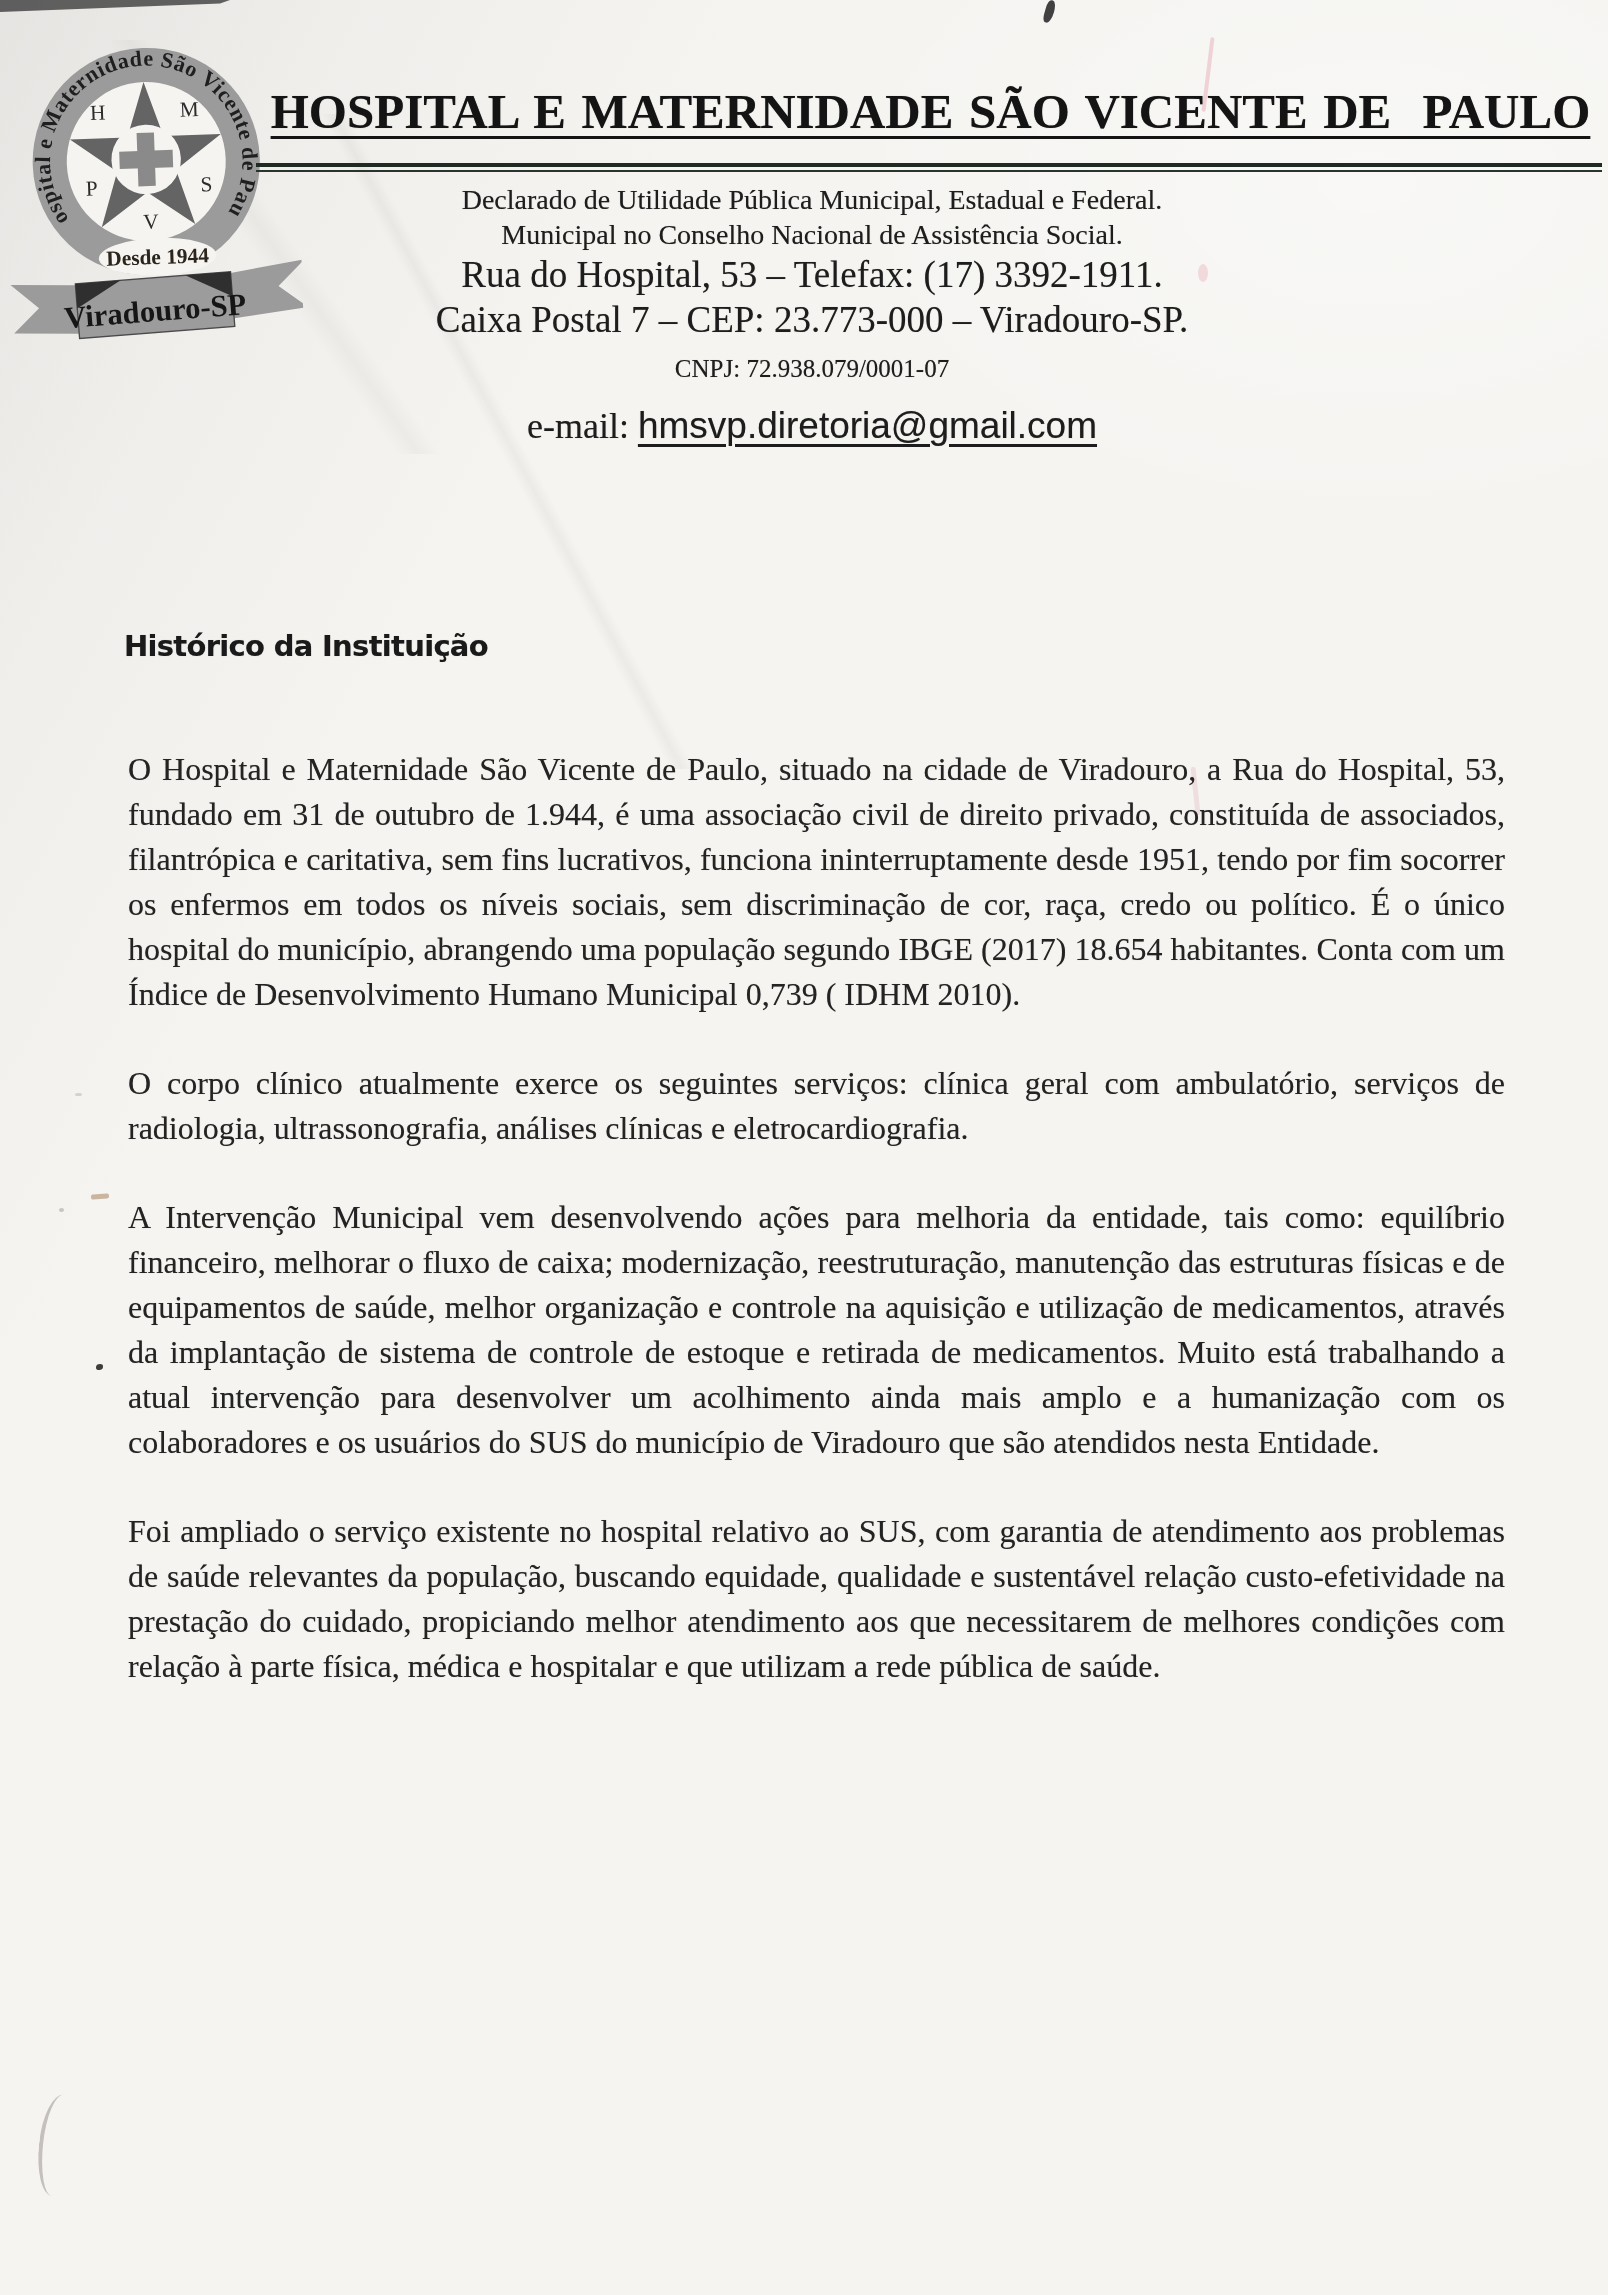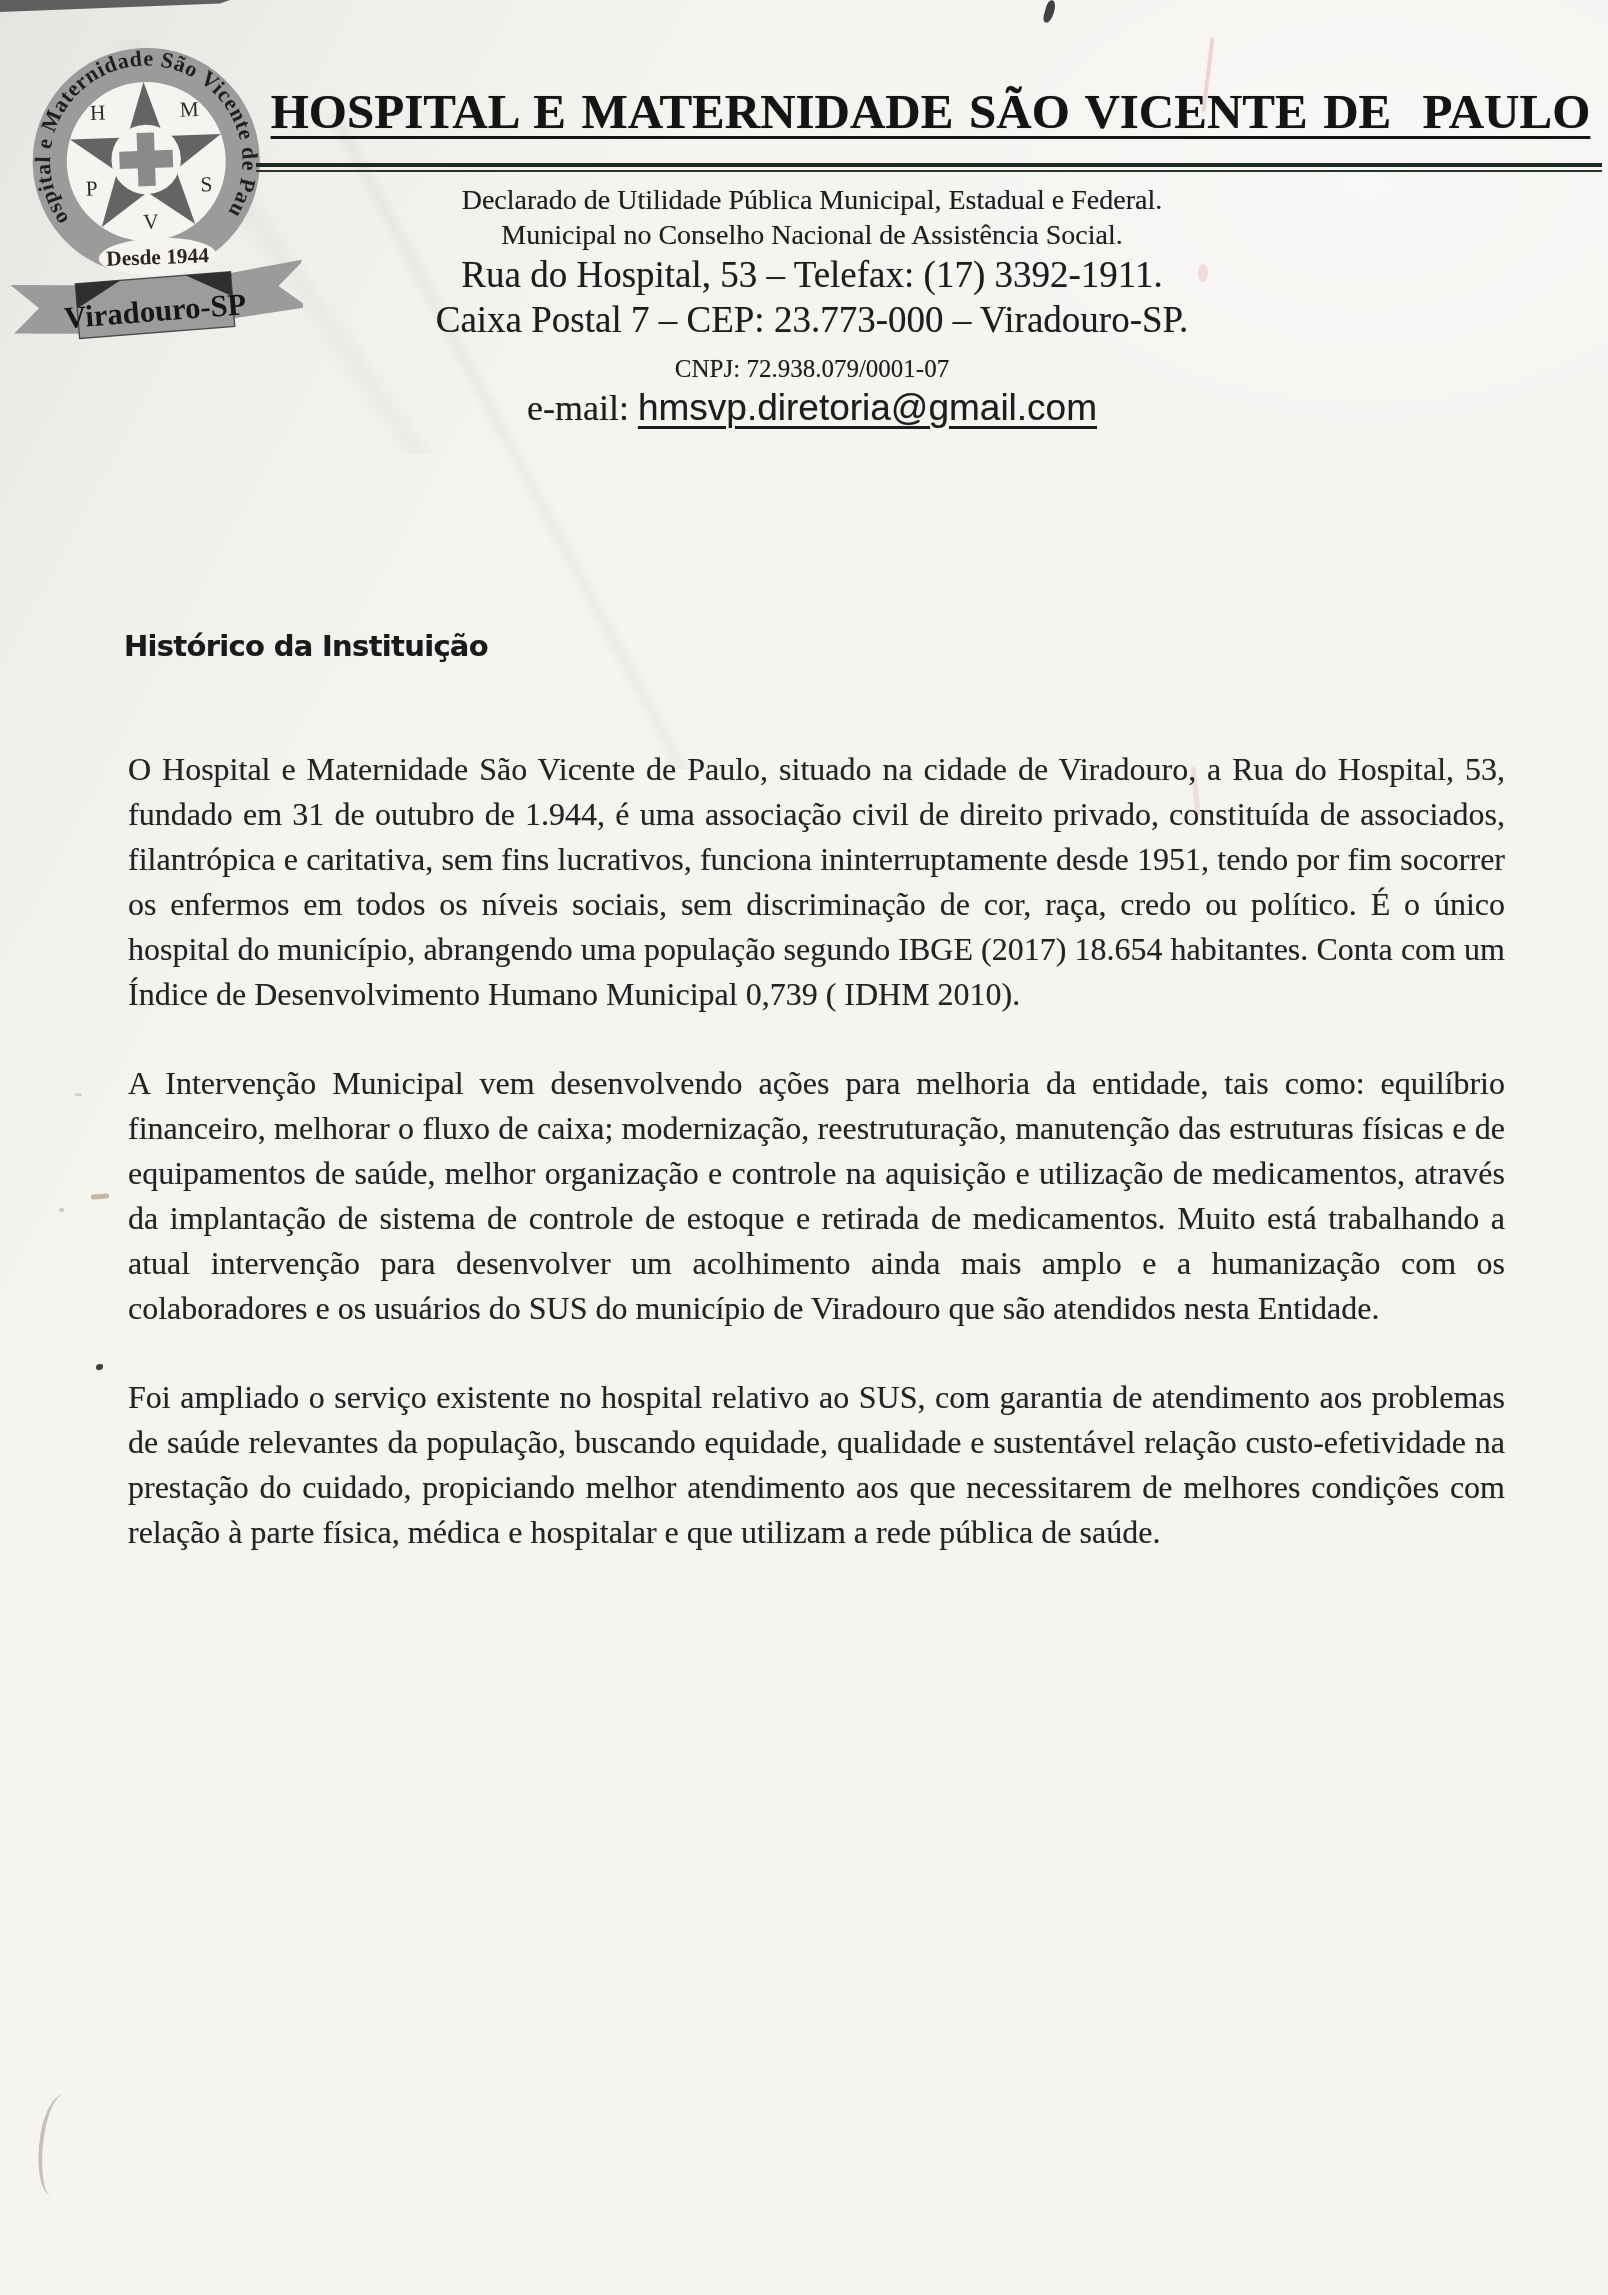--- a/index.html
+++ b/index.html
@@ -49,21 +49,21 @@
     text-decoration:underline;text-decoration-thickness:3.3px;text-underline-offset:8px;
     text-shadow:0 0 0.7px rgba(20,20,20,.55);
   }
   .org-rule{position:absolute;left:256px;top:163px;width:1346px;height:3.3px;
     border-top:4.7px solid #1e2a23;border-bottom:2.7px solid #27362c;}
   .org-info{position:absolute;left:281px;top:182px;width:1062px;text-align:center;color:#1d1d1d;
     text-shadow:0 0 0.7px rgba(30,30,30,.45);}
   .info-sm{font-size:28px;line-height:35px;}
   .info-md{font-size:37px;line-height:45px;}
   .info-xs{font-size:25px;line-height:31px;margin-top:11px;}
-  .info-email{font-size:36px;line-height:48px;margin-top:0;}
+  .info-email{font-size:36px;line-height:48px;margin-top:18px;}
   .email-addr{font-family:"Liberation Sans", sans-serif;font-size:37px;
     text-decoration:underline;text-decoration-thickness:2.7px;text-underline-offset:6px;}
   
   .doc-title{position:absolute;left:124px;top:601px;
     font-family:"DejaVu Sans", sans-serif;font-weight:bold;font-size:29px;line-height:52px;
     color:#1a1a1a;letter-spacing:-0.7px;text-shadow:0 0 0.7px rgba(20,20,20,.4);}
   .doc-body{position:absolute;left:128px;top:739px;width:1377px;
     font-size:32px;line-height:45px;color:#232323;text-align:justify;
     text-shadow:0 0 0.7px rgba(35,35,35,.4);}
   .doc-body p{margin:8px 0 44px 0;}
@@ -139,18 +139,19 @@
     <div class="info-md">Rua do Hospital, 53 – Telefax: (17) 3392-1911.</div>
     <div class="info-md">Caixa Postal 7 – CEP: 23.773-000 – Viradouro-SP.</div>
     <div class="info-xs">CNPJ: 72.938.079/0001-07</div>
     <div class="info-email"><span>e-mail: </span><span class="email-addr">hmsvp.diretoria@gmail.com</span></div>
   </div>
 
   <h1 class="doc-title">Histórico da Instituição</h1>
 
   <div class="doc-body">
     <p>O Hospital e Maternidade São Vicente de Paulo, situado na cidade de Viradouro, a Rua do Hospital, 53, fundado em 31 de outubro de 1.944, é uma associação civil de direito privado, constituída de associados, filantrópica e caritativa, sem fins lucrativos, funciona ininterruptamente desde 1951, tendo por fim socorrer os enfermos em todos os níveis sociais, sem discriminação de cor, raça, credo ou político. É o único hospital do município, abrangendo uma população segundo IBGE (2017) 18.654 habitantes. Conta com um Índice de Desenvolvimento Humano Municipal 0,739 ( IDHM 2010).</p>
+    <p>O corpo clínico atualmente exerce os seguintes serviços: clínica geral com ambulatório, serviços de radiologia, ultrassonografia, análises clínicas e eletrocardiografia.</p>
     <p>A Intervenção Municipal vem desenvolvendo ações para melhoria da entidade, tais como: equilíbrio financeiro, melhorar o fluxo de caixa; modernização, reestruturação, manutenção das estruturas físicas e de equipamentos de saúde, melhor organização e controle na aquisição e utilização de medicamentos, através da implantação de sistema de controle de estoque e retirada de medicamentos. Muito está trabalhando a atual intervenção para desenvolver um acolhimento ainda mais amplo e a humanização com os colaboradores e os usuários do SUS do município de Viradouro que são atendidos nesta Entidade.</p>
     <p>Foi ampliado o serviço existente no hospital relativo ao SUS, com garantia de atendimento aos problemas de saúde relevantes da população, buscando equidade, qualidade e sustentável relação custo-efetividade na prestação do cuidado, propiciando melhor atendimento aos que necessitarem de melhores condições com relação à parte física, médica e hospitalar e que utilizam a rede pública de saúde.</p>
   </div>
 
 </div>
 
 
 </body></html>

